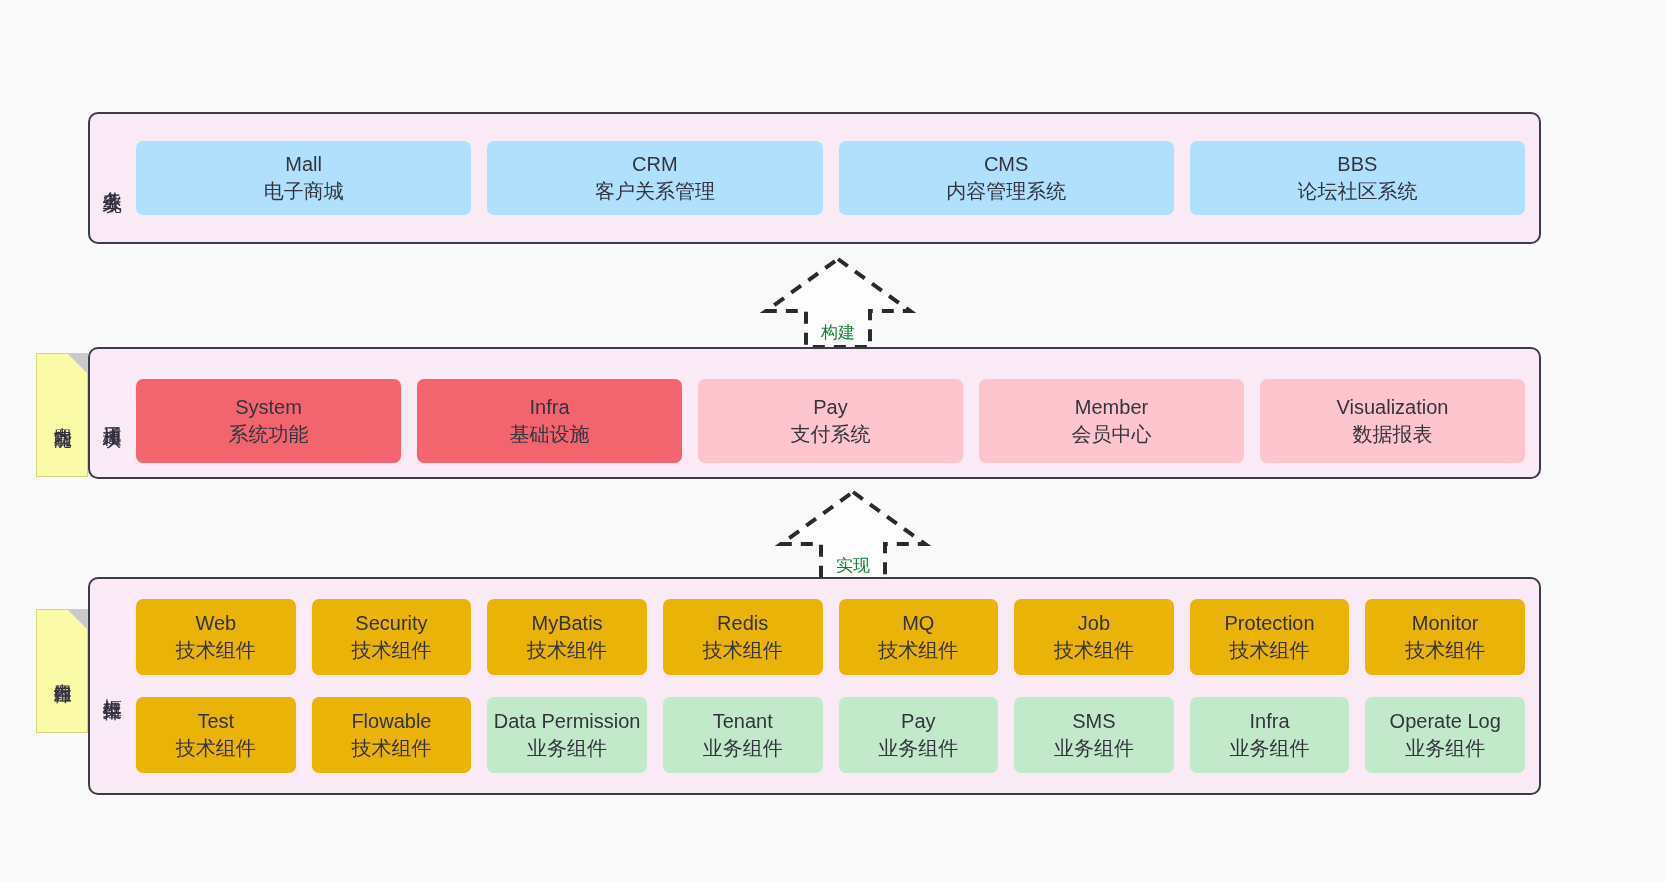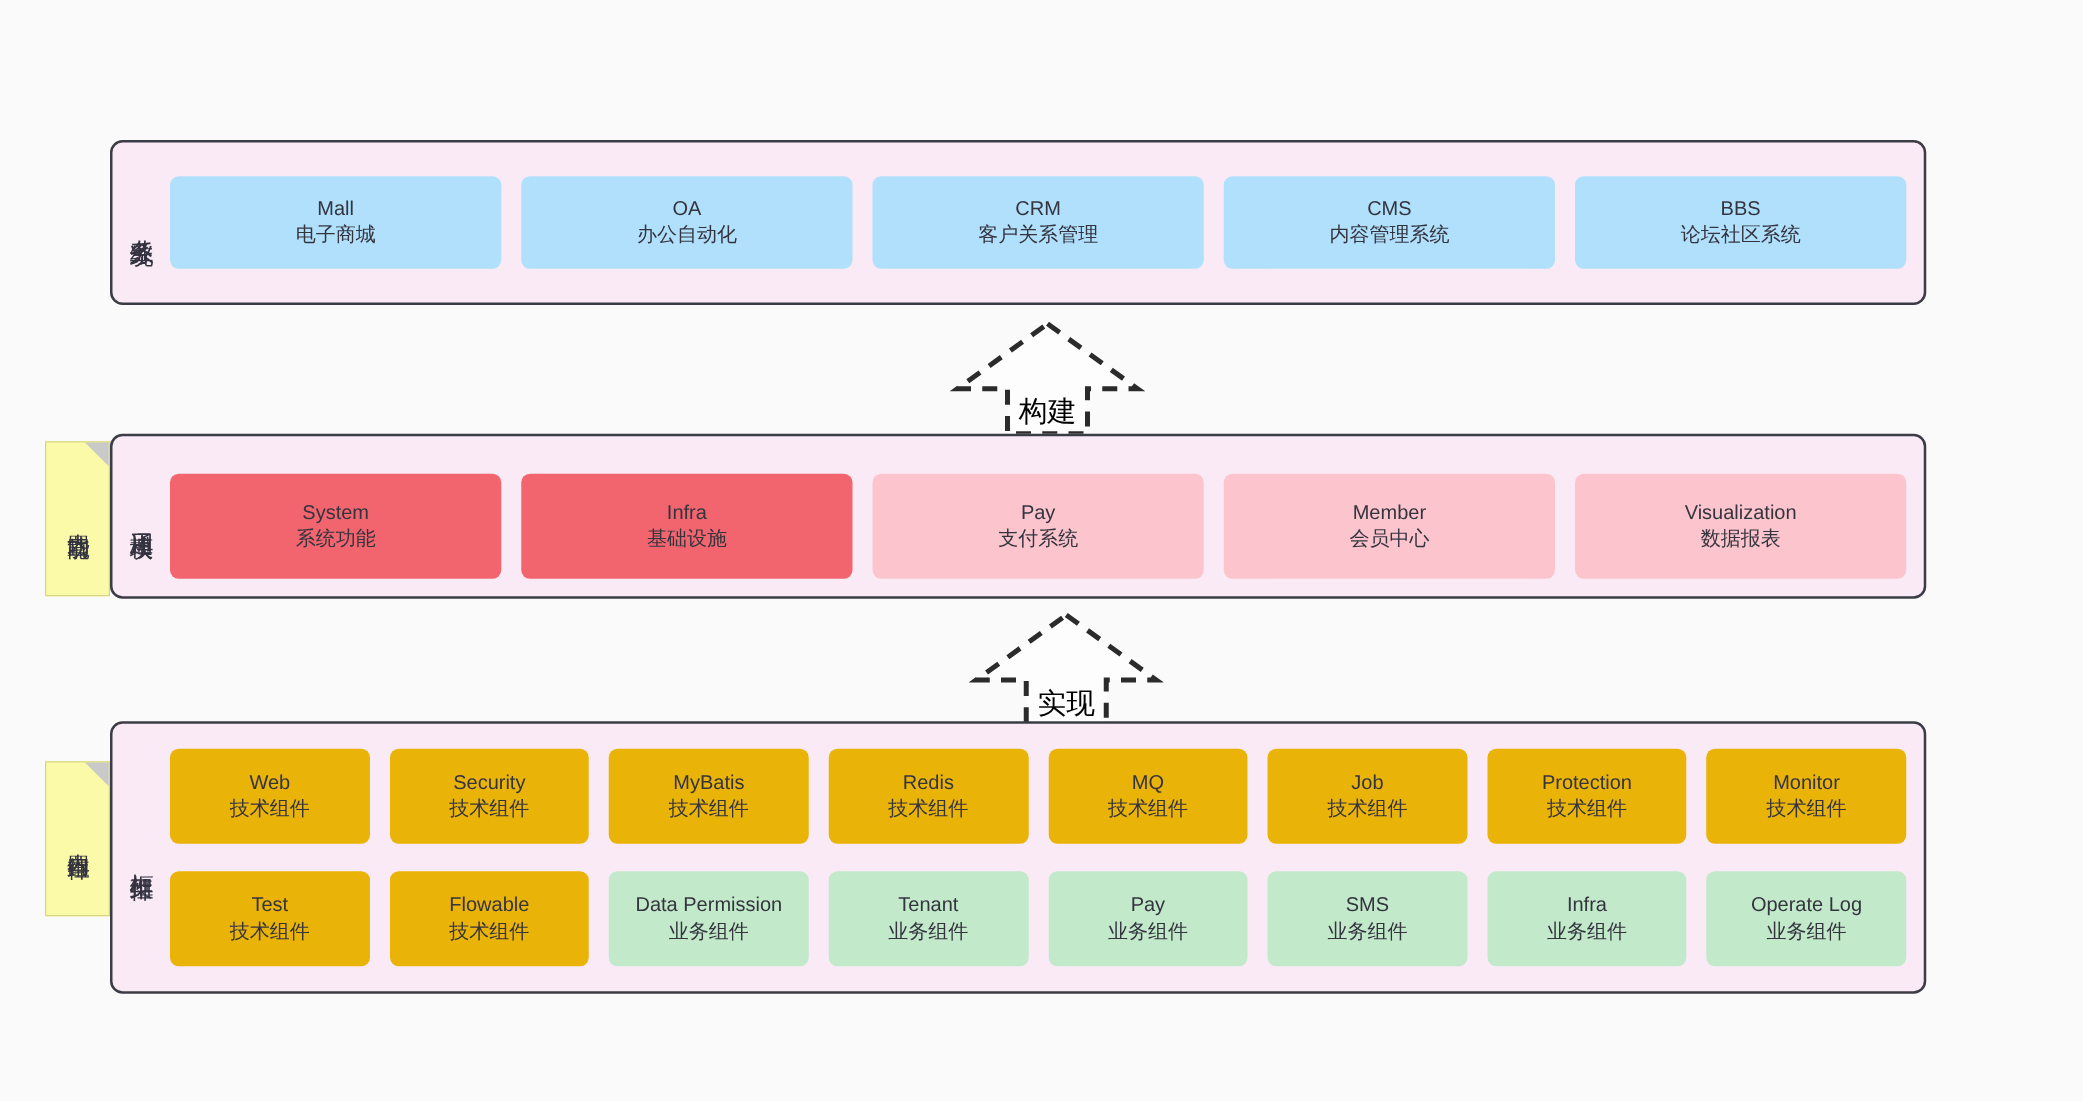--- a/index.html
+++ b/index.html
@@ -64,21 +64,21 @@
 
   .cell {
     flex: 1 1 0;
     box-sizing: border-box;
     border-radius: 7px;
     display: flex;
     flex-direction: column;
     align-items: center;
     justify-content: center;
     text-align: left;
-    font-size: 16px;
+    font-size: 20px;
     line-height: 1.33;
     color: #34343f;
     padding: 10px 4px;
   }
   .cell .l1 { display: block; }
   .cell .l2 { display: block; }
 
   
   .c-blue        { background: #b0e0fc; height: 74px; }
   .c-red         { background: #f2656e; height: 84px; }
@@ -131,45 +131,41 @@
     width: 156px;
     height: 92px;
   }
   .arrow svg { display: block; width: 100%; height: 100%; }
   .arrow .arrow-label {
     position: absolute;
     left: 0;
     right: 0;
     bottom: 6px;
     text-align: center;
-    font-size: 23px;
-    color: #000000;
+    font-size: 17px;
+    color: #15803d;
     line-height: 1;
   }
   #arrow-build   { left: 760px; top: 255px; }
   #arrow-realize { left: 775px; top: 488px; }
 </style>
 </head>
 <body>
 
 <div class="canvas">
 
   <div class="layer" id="layer-business">
     <div class="layer-title">业务系统</div>
     <div class="layer-body">
       <div class="row">
         <div class="cell c-blue">
           <span class="l1">Mall</span>
           <span class="l2">电子商城</span>
         </div>
         <div class="cell c-blue">
-          <span class="l1">OA</span>
-          <span class="l2">办公自动化</span>
-        </div>
-        <div class="cell c-blue">
           <span class="l1">CRM</span>
           <span class="l2">客户关系管理</span>
         </div>
         <div class="cell c-blue">
           <span class="l1">CMS</span>
           <span class="l2">内容管理系统</span>
         </div>
         <div class="cell c-blue">
           <span class="l1">BBS</span>
           <span class="l2">论坛社区系统</span>

